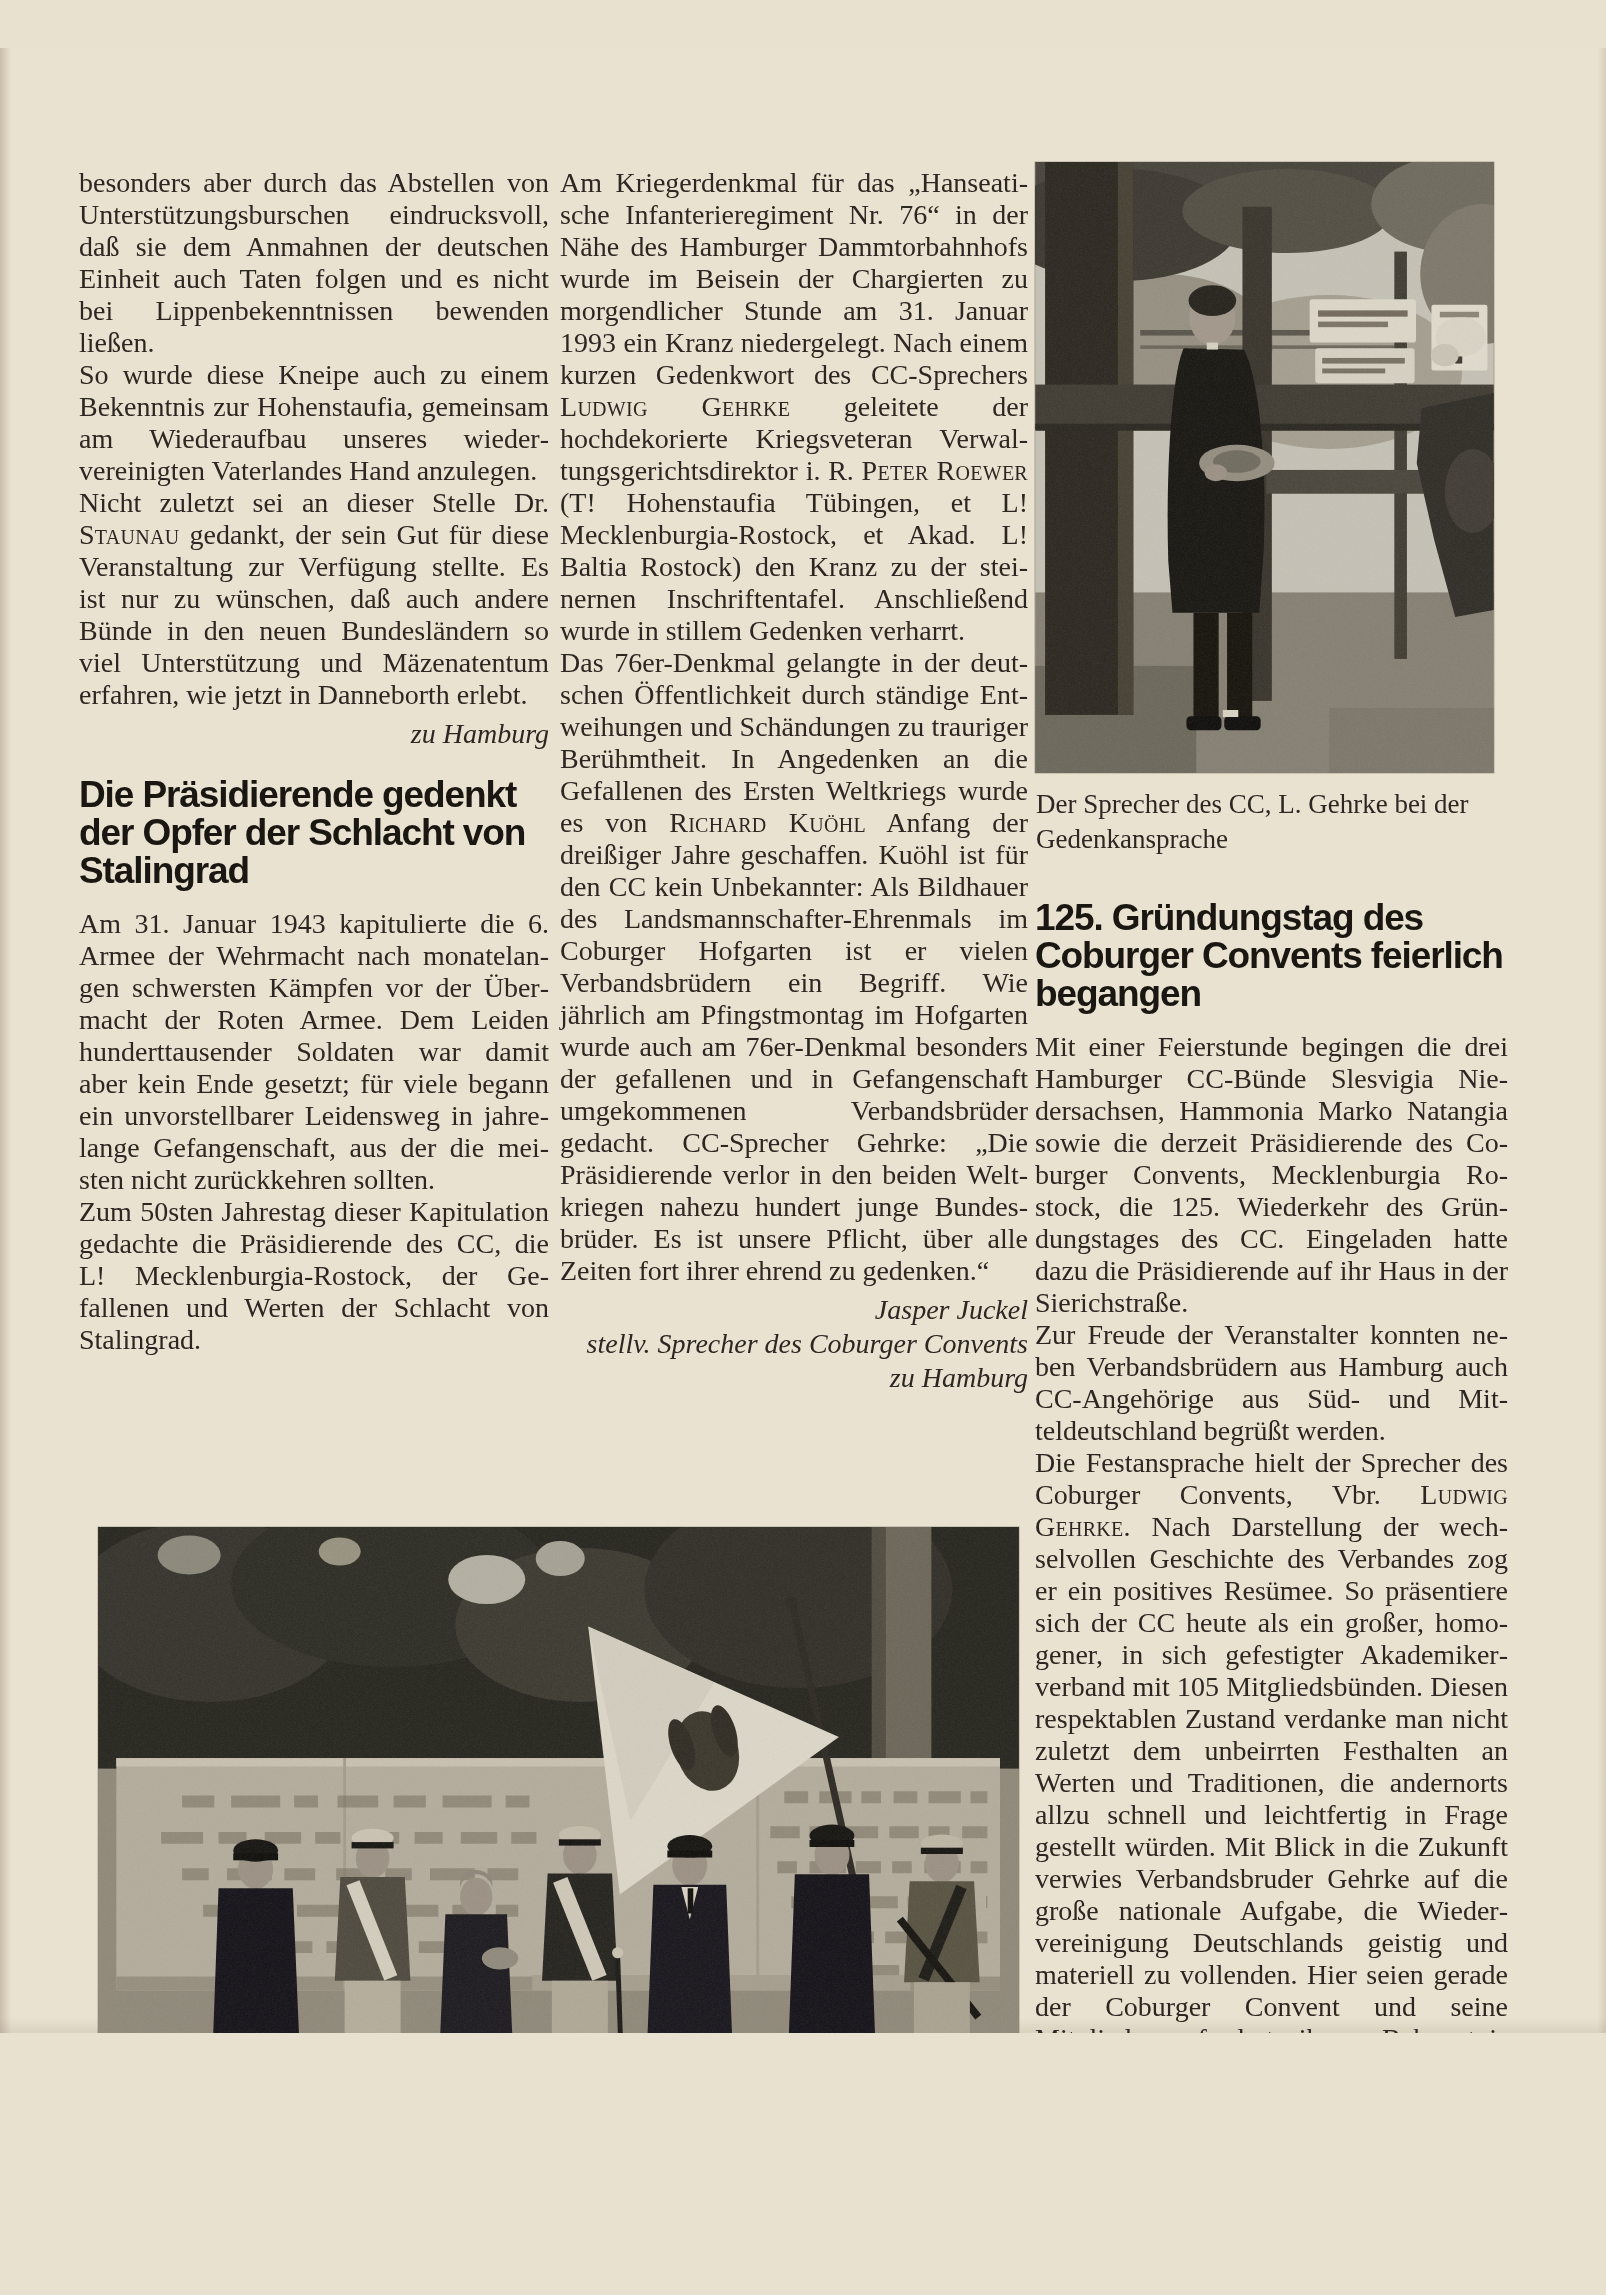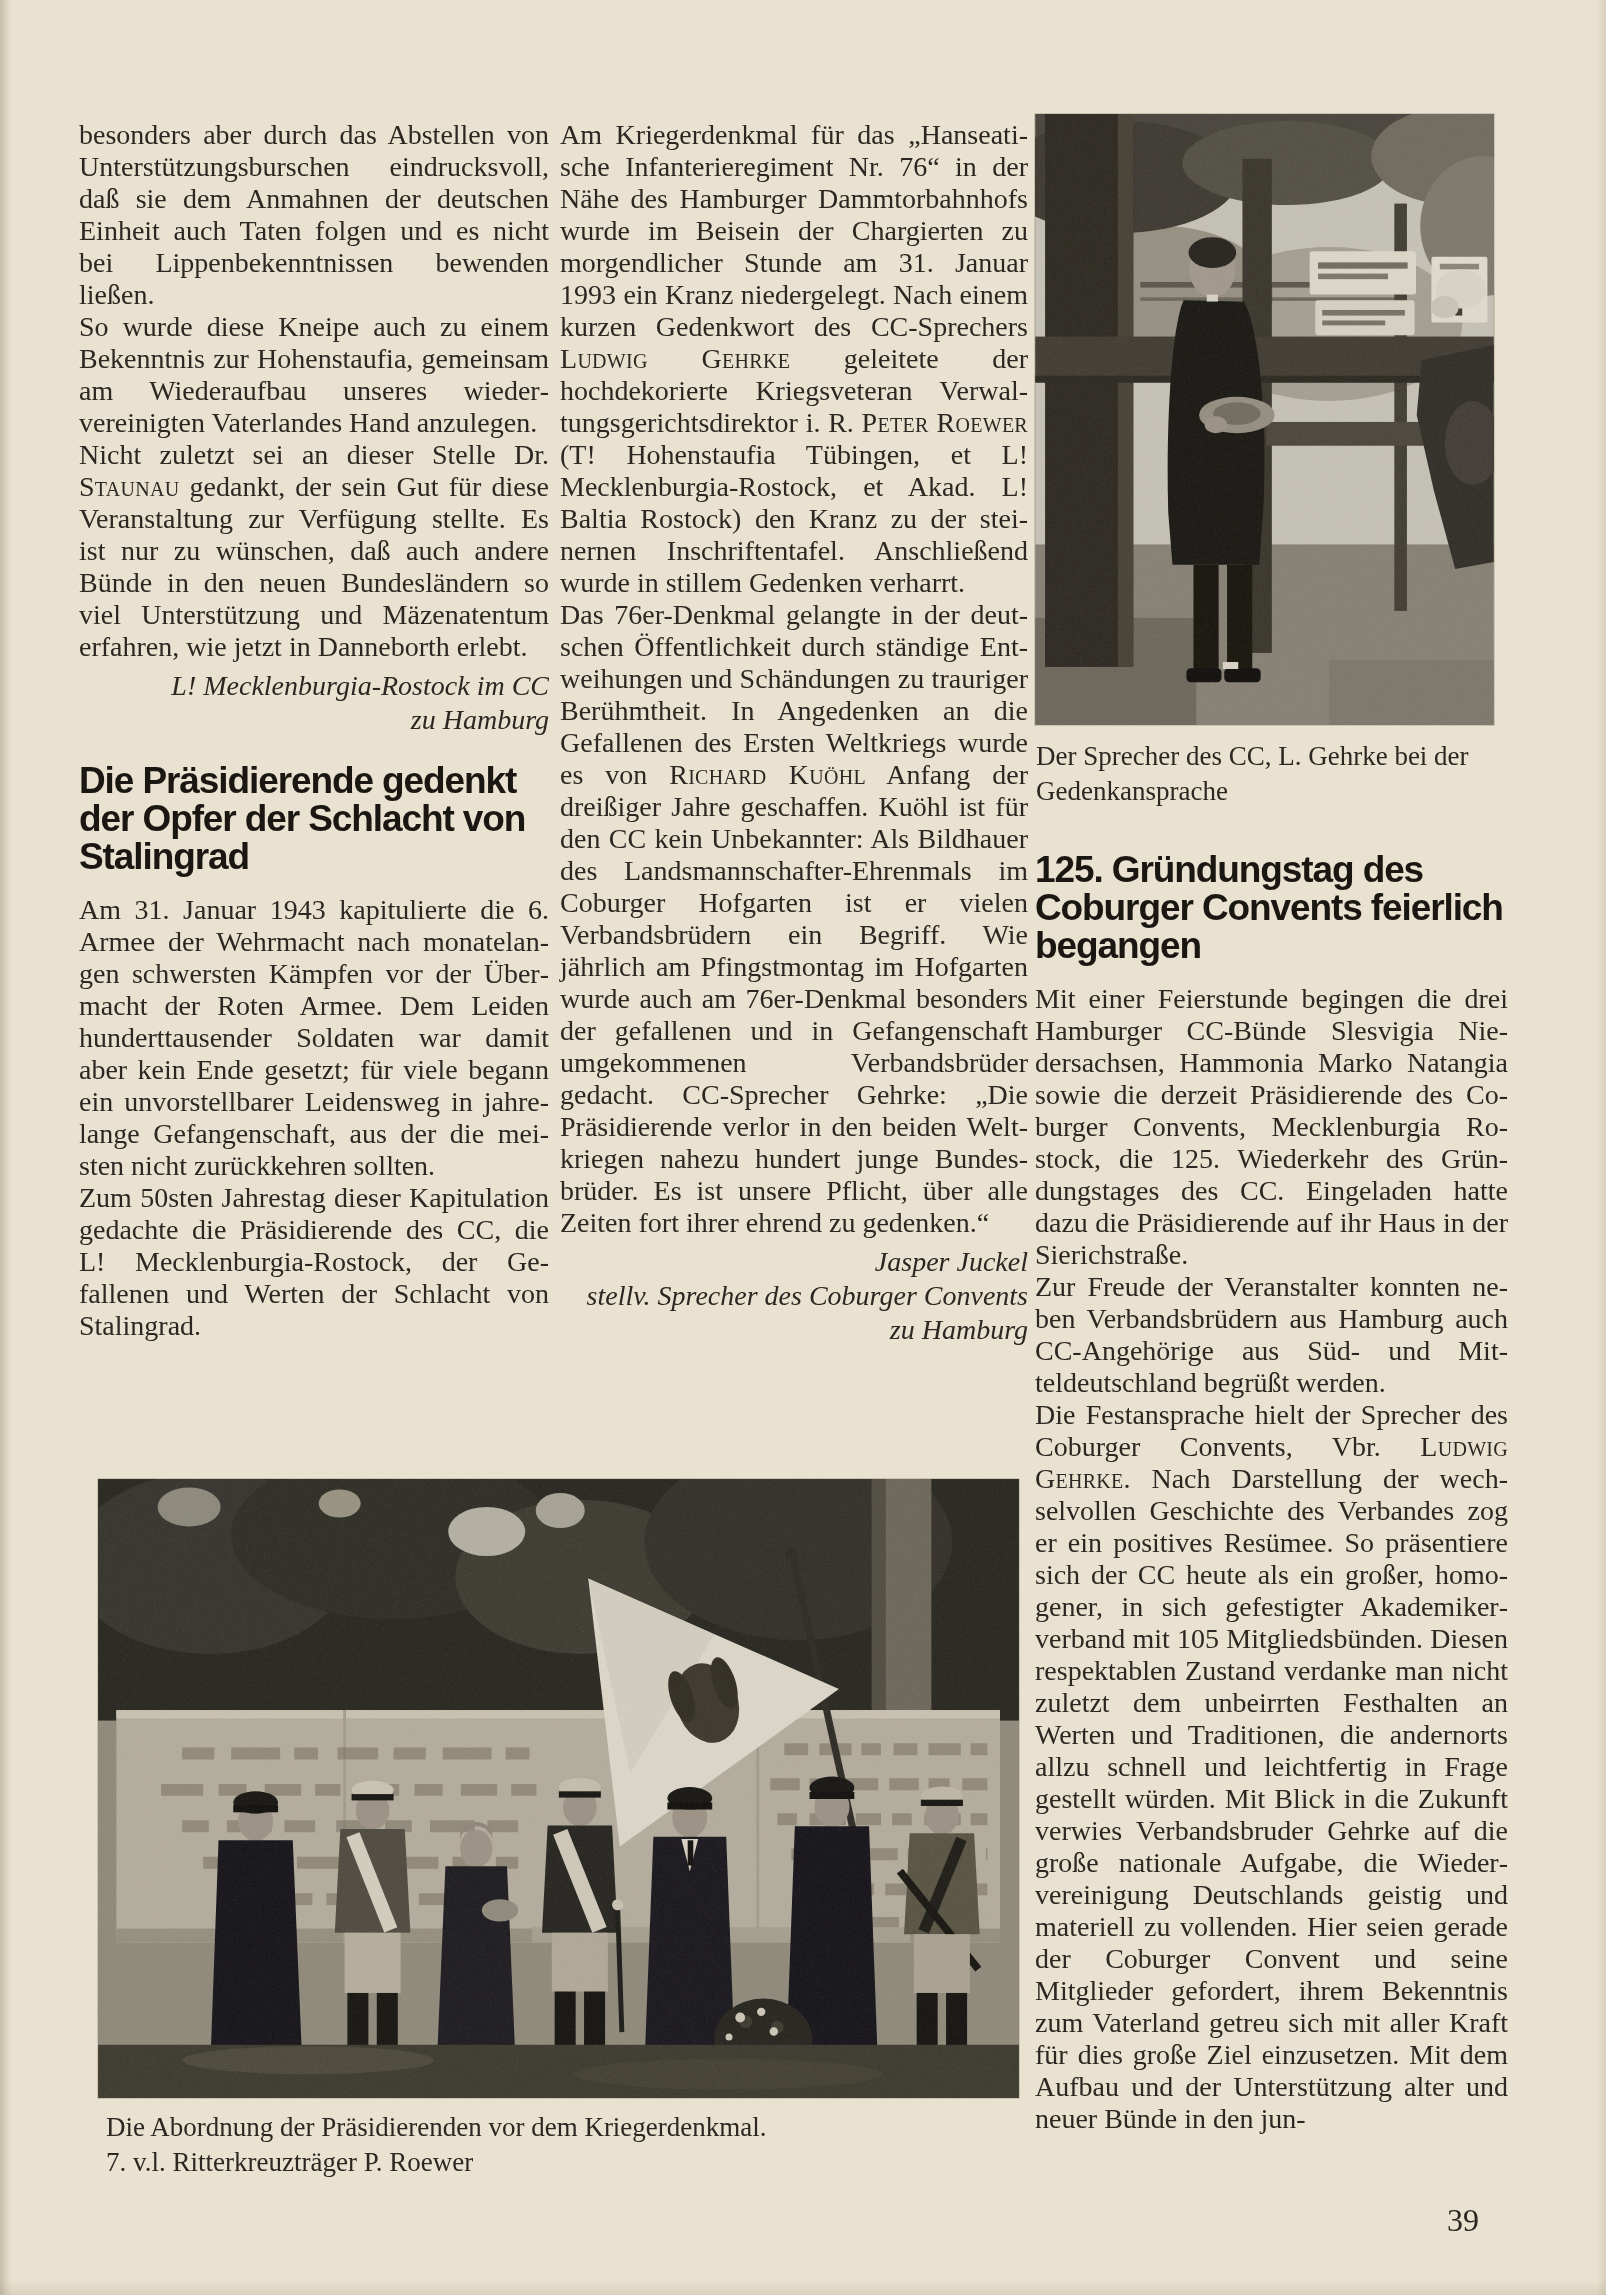--- a/index.html
+++ b/index.html
@@ -1,23 +1,23 @@
 <!DOCTYPE html>
 <html lang="de" style="font-size:11.2px"><head>
 <meta charset="utf-8">
 <style>
   html,body{margin:0;padding:0;background:#e9e1cf;}
   .page{
-    position:relative;width:1607px;height:2295px;overflow:hidden;
+    position:relative;width:1607px;height:1985px;overflow:hidden;
     background:
       linear-gradient(90deg, rgba(122,106,84,.30) 0px, rgba(122,106,84,0) 11.2px),
       linear-gradient(270deg, rgba(118,106,86,.18) 0px, rgba(118,106,86,0) 9.8px),
       linear-gradient(0deg, rgba(118,106,86,.14) 0px, rgba(118,106,86,0) 15.4px),
       #eae2d0;
-    font-family:"Liberation Serif",serif;color:#2c2722;
+    font-family:"Liberation Serif",serif;color:#2c2722;margin-top:48px;
   }
   .col{position:absolute;}
   .col1{left:79px;top:119px;width:470px;}
   .col2{left:560px;top:119px;width:468px;}
   .col3{left:1035px;top:851px;width:473px;}
   p.body{margin:0;font-size:28px;line-height:32px;text-align:justify;hyphens:manual;color:#2c2722;}
   .sc{font-variant:small-caps;letter-spacing:.01em;}
   .signature{font-style:italic;text-align:right;font-size:28px;line-height:34px;margin-top:5.6px;color:#2c2722;}
   .signature div{white-space:nowrap;}
   h2.headline{
@@ -38,21 +38,20 @@
 </head>
 <body>
 
 <div class="page">
 
   <div class="col col1">
     <p class="body">besonders aber durch das Abstellen von Unter­stützungs­burschen eindrucksvoll, daß sie dem Anmahnen der deutschen Einheit auch Taten folgen und es nicht bei Lippen­bekennt­nissen bewenden ließen.</p>
     <p class="body">So wurde diese Kneipe auch zu einem Bekenntnis zur Hohenstaufia, gemein­sam am Wieder­aufbau unseres wieder­vereinigten Vaterlandes Hand anzule­gen.</p>
     <p class="body"><span>Nicht zuletzt sei an dieser Stelle Dr. </span><span class="sc">Staunau</span><span> gedankt, der sein Gut für diese Veranstaltung zur Verfügung stellte. Es ist nur zu wünschen, daß auch andere Bünde in den neuen Bundes­ländern so viel Unterstützung und Mäzenaten­tum erfahren, wie jetzt in Danneborth erlebt.</span></p>
     <div class="signature">
-      <div>L! Mecklenburgia-Rostock im CC</div>
       <div>zu Hamburg</div>
     </div>
     <h2 class="headline">Die Präsidierende gedenkt der Opfer der Schlacht von Stalingrad</h2>
     <p class="body">Am 31. Januar 1943 kapitulierte die 6. Armee der Wehrmacht nach monate­lan­gen schwersten Kämpfen vor der Über­macht der Roten Armee. Dem Leiden hundert­tausender Soldaten war damit aber kein Ende gesetzt; für viele begann ein unvorstell­barer Leidensweg in jahre­lange Gefangen­schaft, aus der die mei­sten nicht zurück­kehren sollten.</p>
     <p class="body">Zum 50sten Jahrestag dieser Kapitula­tion gedachte die Präsidierende des CC, die L! Mecklenburgia-Rostock, der Ge­fallenen und Werten der Schlacht von Stalingrad.</p>
   </div>
 
   <div class="col col2">
     <p class="body"><span>Am Kriegerdenkmal für das „Hanseati­sche Infanterie­regiment Nr. 76“ in der Nähe des Hamburger Dammtor­bahn­hofs wurde im Beisein der Chargierten zu morgendlicher Stunde am 31. Januar 1993 ein Kranz niedergelegt. Nach ei­nem kurzen Gedenkwort des CC-Spre­chers </span><span class="sc">Ludwig Gehrke</span><span> geleitete der hochdekorierte Kriegsveteran Verwal­tungs­gerichts­direktor i. R. </span><span class="sc">Peter Roewer</span><span> (T! Hohenstaufia Tübingen, et L! Mecklenburgia-Rostock, et Akad. L! Baltia Rostock) den Kranz zu der stei­nernen Inschriften­tafel. Anschließend wurde in stillem Gedenken verharrt.</span></p>
     <p class="body"><span>Das 76er-Denkmal gelangte in der deut­schen Öffentlichkeit durch ständige Ent­weihungen und Schändungen zu trauri­ger Berühmtheit. In Angedenken an die Gefallenen des Ersten Weltkriegs wurde es von </span><span class="sc">Richard Kuöhl</span><span> Anfang der dreißiger Jahre geschaffen. Kuöhl ist für den CC kein Unbekannter: Als Bild­hauer des Landsmannschafter-Ehren­mals im Coburger Hofgarten ist er vie­len Verbandsbrüdern ein Begriff. Wie jährlich am Pfingstmontag im Hofgarten wurde auch am 76er-Denkmal beson­ders der gefallenen und in Gefangen­schaft umgekommenen Verbandsbrüder gedacht. CC-Sprecher Gehrke: „Die Präsidierende verlor in den beiden Welt­kriegen nahezu hundert junge Bundes­brüder. Es ist unsere Pflicht, über alle Zeiten fort ihrer ehrend zu gedenken.“</span></p>

